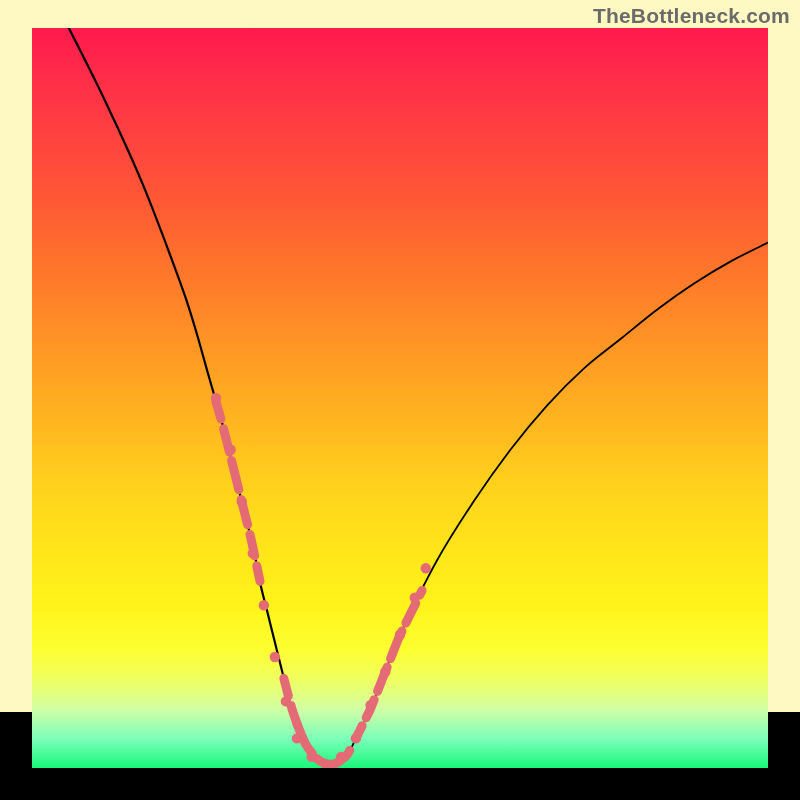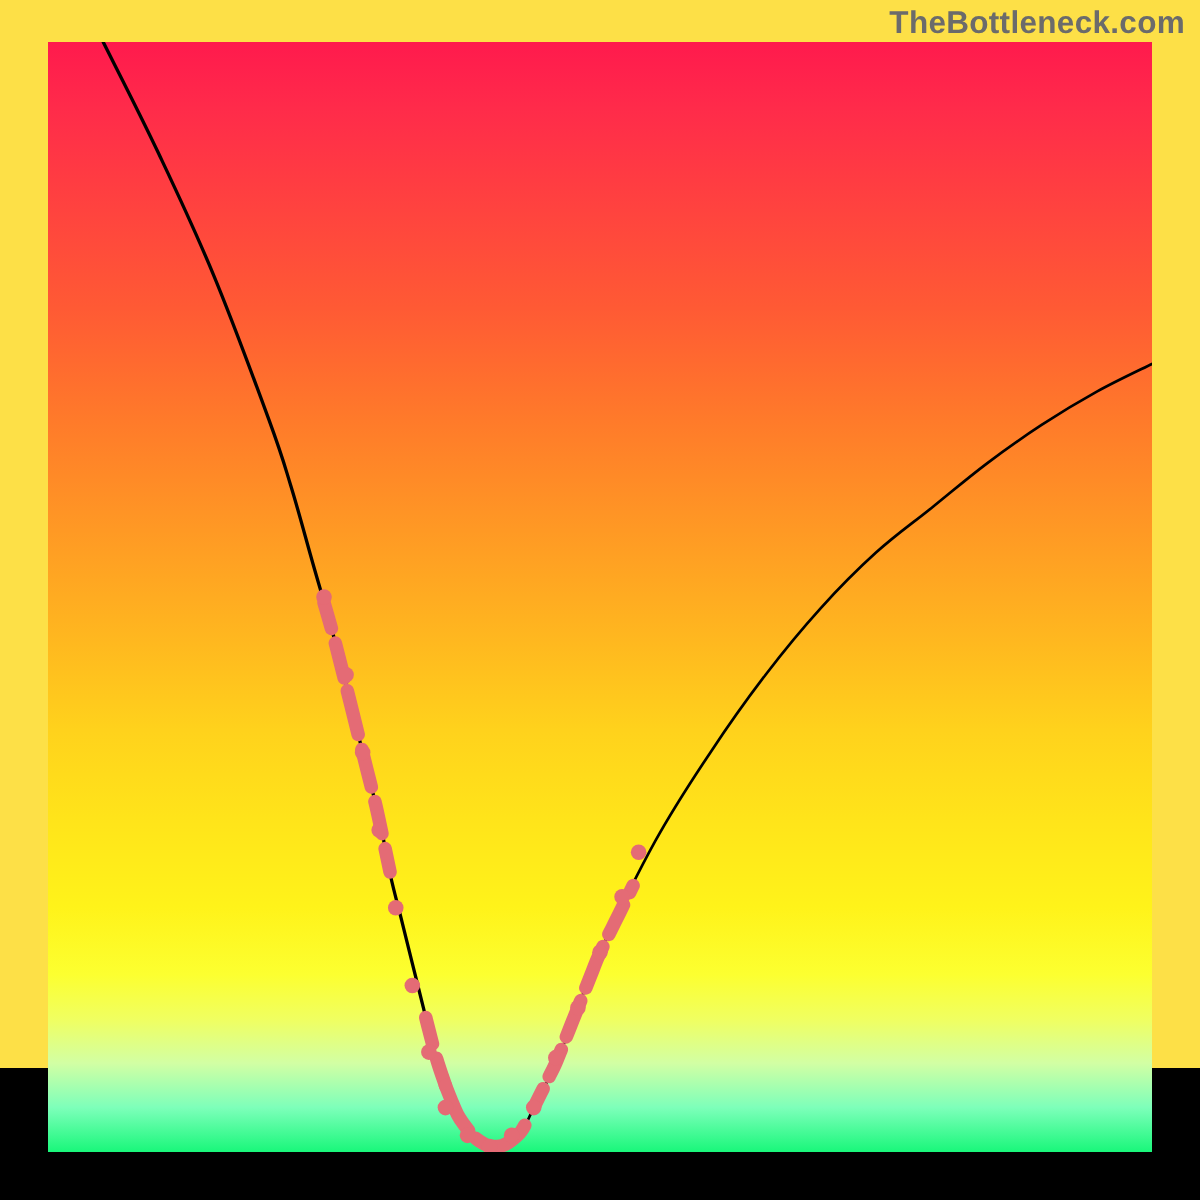--- a/index.html
+++ b/index.html
@@ -8,21 +8,21 @@
     width: 800px;
     height: 800px;
     background: #000;
     font-family: Arial, Helvetica, sans-serif;
     overflow: hidden;
   }
   .stage {
     position: relative;
     width: 800px;
     height: 712px;
-    background: #fde047;
+    background: #fef9c3;
   }
   .watermark {
     position: absolute;
     top: 4px;
     right: 10px;
     font-size: 21px;
     font-weight: 600;
     color: #6b6b6b;
     letter-spacing: 0.2px;
     z-index: 50;

